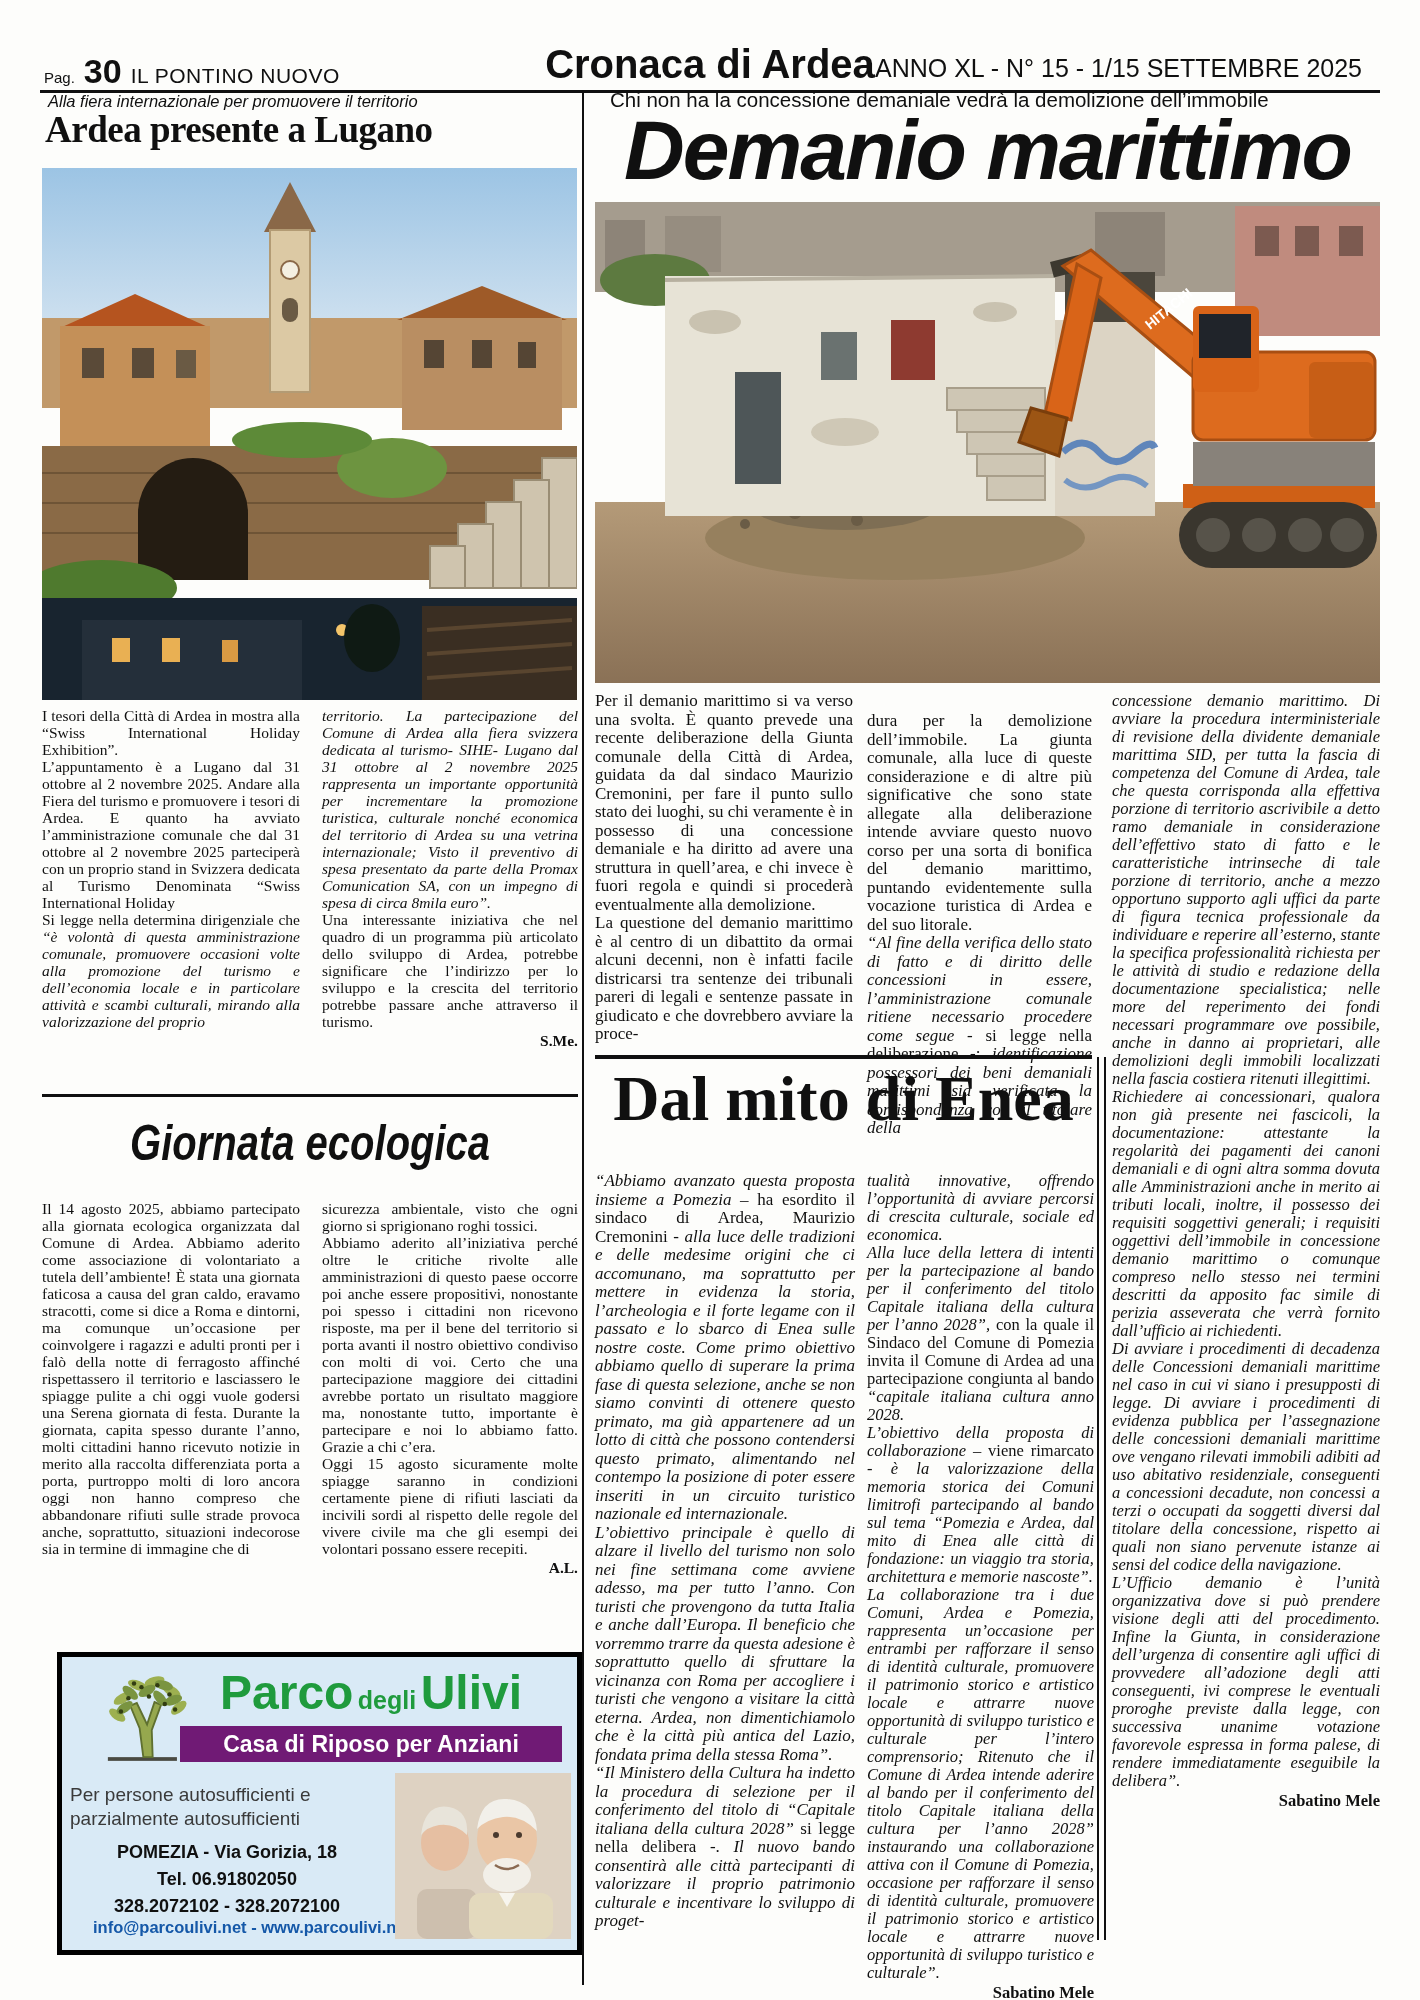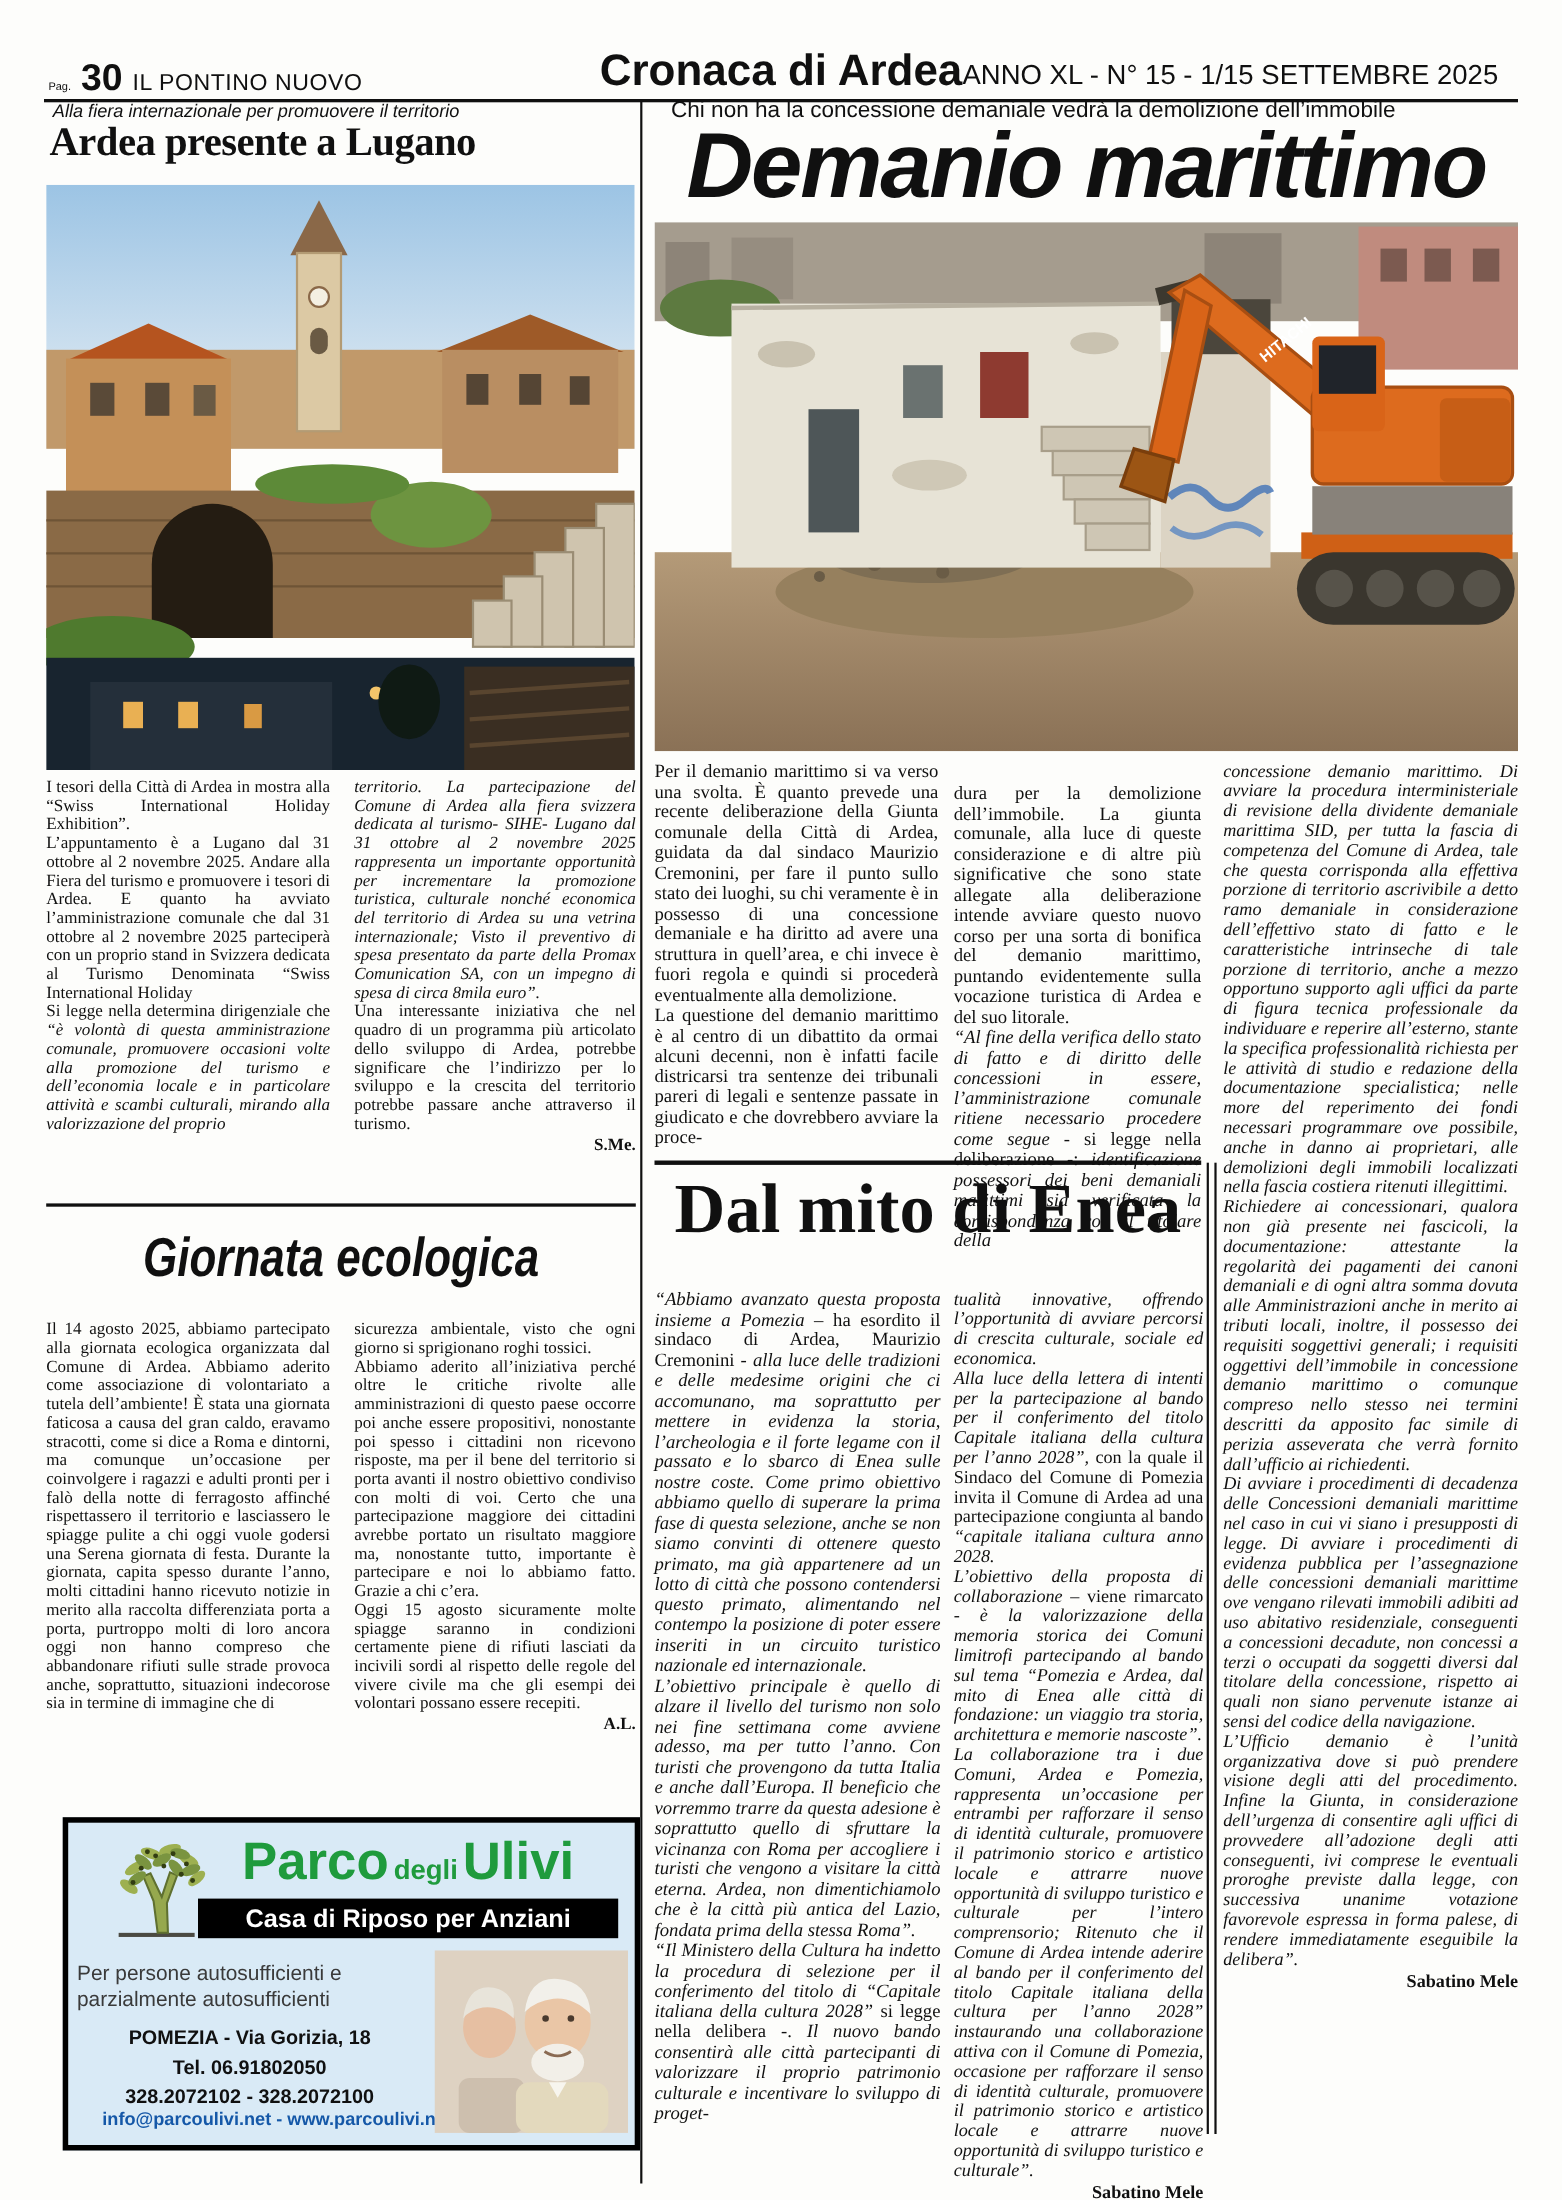--- a/index.html
+++ b/index.html
@@ -3,21 +3,21 @@
 <meta charset="utf-8">
 <style>
   html,body{margin:0;padding:0;background:#888;}
   #page{position:relative;width:1420px;height:2000px;background:#fdfdfb;color:#101010;overflow:hidden;
         font-family:"Liberation Serif","DejaVu Serif",serif;}
   .abs{position:absolute;}
   .sans{font-family:"Liberation Sans","DejaVu Sans",sans-serif;}
   
   .hdr{left:40px;top:44px;width:1340px;height:46px;border-bottom:3px solid #101010;}
   .hdr-left{position:absolute;left:4px;bottom:2px;display:flex;align-items:baseline;gap:9px;}
-  .pag-label{font-size:10px;}
+  .pag-label{font-size:15px;}
   .pag-number{font-size:34px;font-weight:bold;line-height:1;}
   .masthead{font-size:21px;letter-spacing:.5px;}
   .section-title{position:absolute;left:50%;transform:translateX(-50%);bottom:-2px;font-size:40px;
                  font-weight:bold;border-bottom:2px solid #101010;padding:0 10px 3px;white-space:nowrap;}
   .issue-info{position:absolute;right:18px;bottom:7px;font-size:25px;margin-top:24px;}
   
   .vdivider{left:582px;top:92px;width:2px;height:1893px;background:#101010;}
   .rule{background:#101010;}
   .vrule-e{left:1097px;top:1057px;width:5px;height:883px;border-left:2px solid #101010;border-right:2px solid #101010;}
   
@@ -206,21 +206,21 @@
         <circle cx="46" cy="28" r="2.4"></circle>
           <circle cx="30" cy="14" r="2.4"></circle>
           <circle cx="63" cy="36" r="2.4"></circle>
       </g>
     </svg>
     <div class="ad-brand sans">
       <span class="b1" style="color:#1f9b3d">Parco</span>
       <span class="b2" style="color:#1f9b3d">degli</span>
       <span class="b1" style="color:#1f9b3d">Ulivi</span>
     </div>
-    <div class="ad-bar sans" style="background:#000000">Casa di Riposo per Anziani</div>
+    <div class="ad-bar sans" style="background:#701a75">Casa di Riposo per Anziani</div>
     <div class="ad-audience sans">
       <div>Per persone autosufficienti e</div>
       <div>parzialmente autosufficienti</div>
     </div>
     <div class="ad-contact sans">
       <div>POMEZIA - Via Gorizia, 18</div>
       <div>Tel. 06.91802050</div>
       <div>328.2072102 - 328.2072100</div>
     </div>
     <div class="ad-web sans" style="color:#1558a8">info@parcoulivi.net - www.parcoulivi.net</div>

